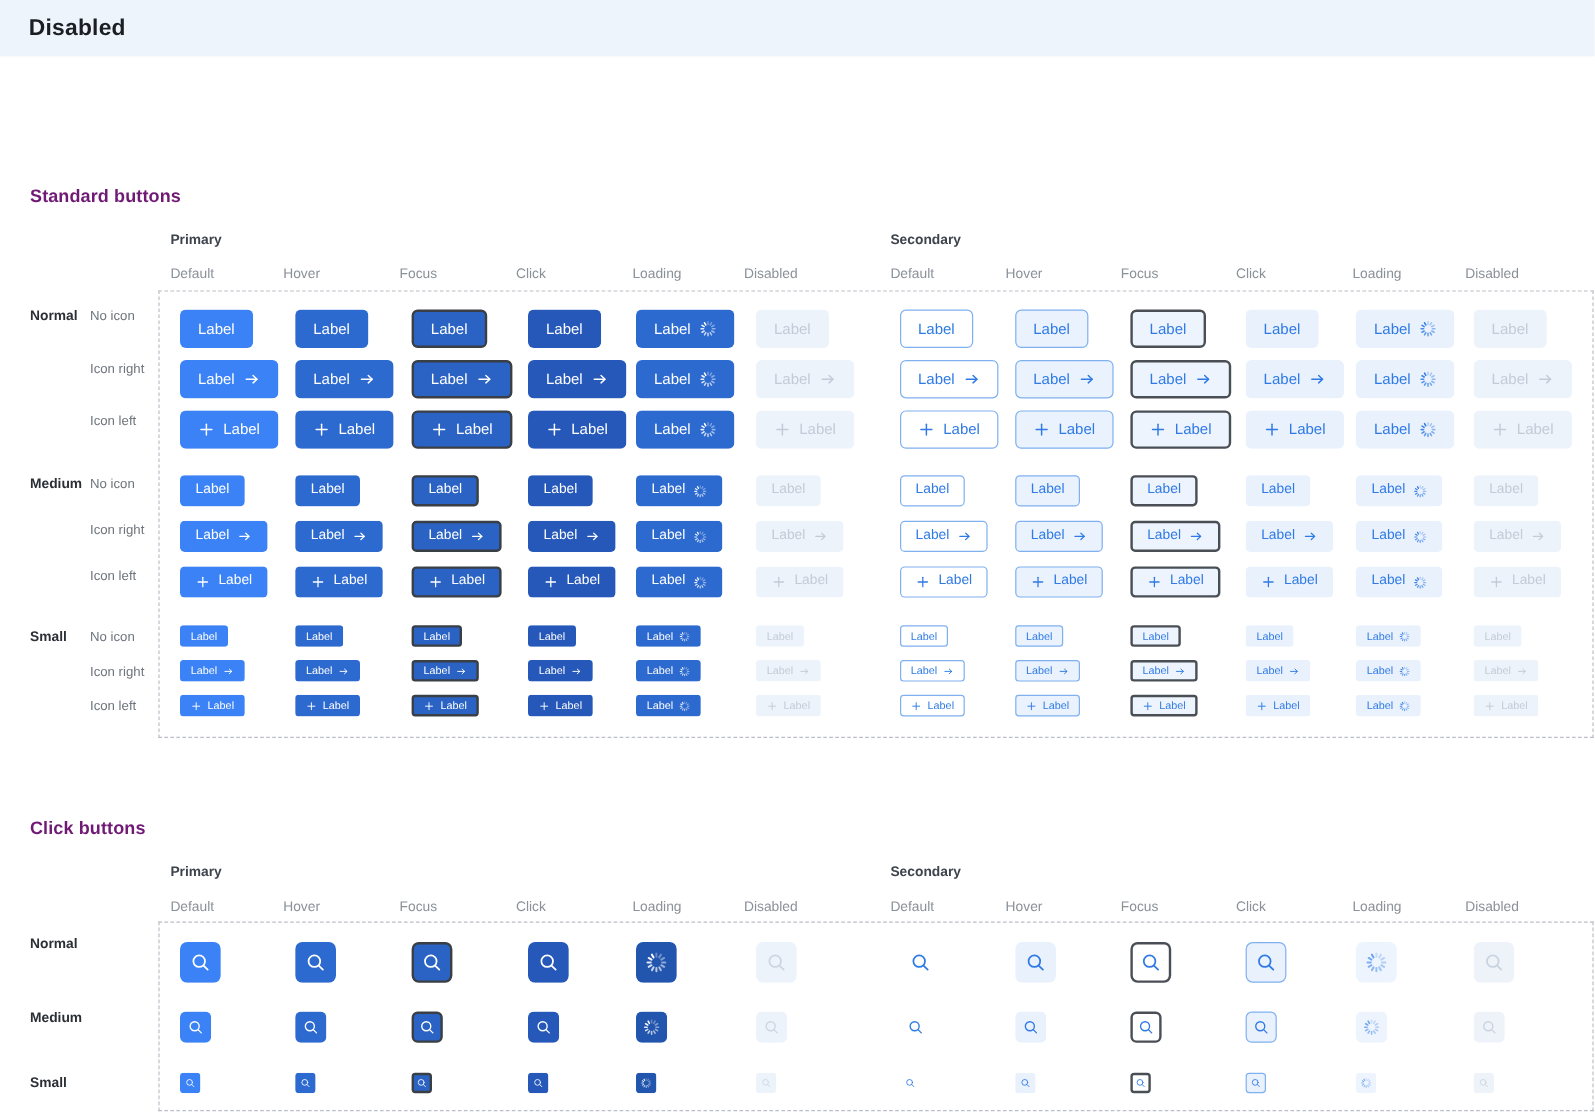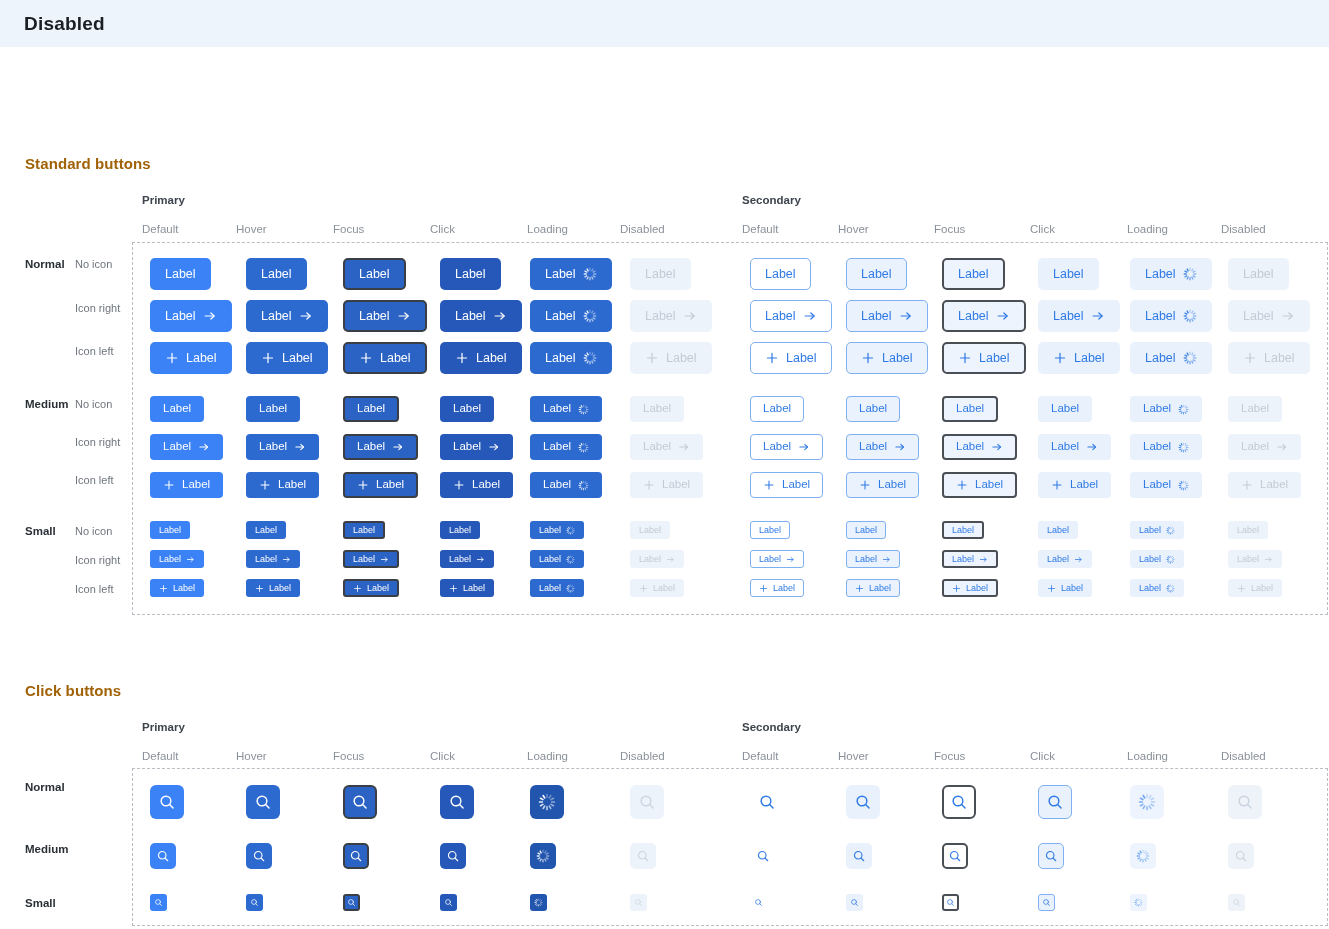--- a/index.html
+++ b/index.html
@@ -18,21 +18,21 @@
     background: #eef4fc;
     display: flex; align-items: center;
     padding-left: 24px;
   }
   .header-title { font-size: 19px; font-weight: bold; color: #1b1f24; letter-spacing: .2px; }
 
   
   .section { position: absolute; left: 0; width: 1329px; }
   .section-title {
     position: absolute; left: 25px;
-    font-size: 15px; font-weight: bold; color: #a16207;
+    font-size: 15px; font-weight: bold; color: #701a75;
     letter-spacing: .1px;
   }
   .group-label { position: absolute; font-size: 11.5px; font-weight: bold; color: #3d444d; }
   .col-head  { position: absolute; font-size: 11.5px; color: #8b9199; }
   .row-label { position: absolute; font-size: 11.5px; font-weight: bold; color: #2b3036; }
   .row-sub   { position: absolute; font-size: 11px; color: #6f757d; }
 
   .dashbox {
     position: absolute;
     border: 1px dashed #b9bec5;

